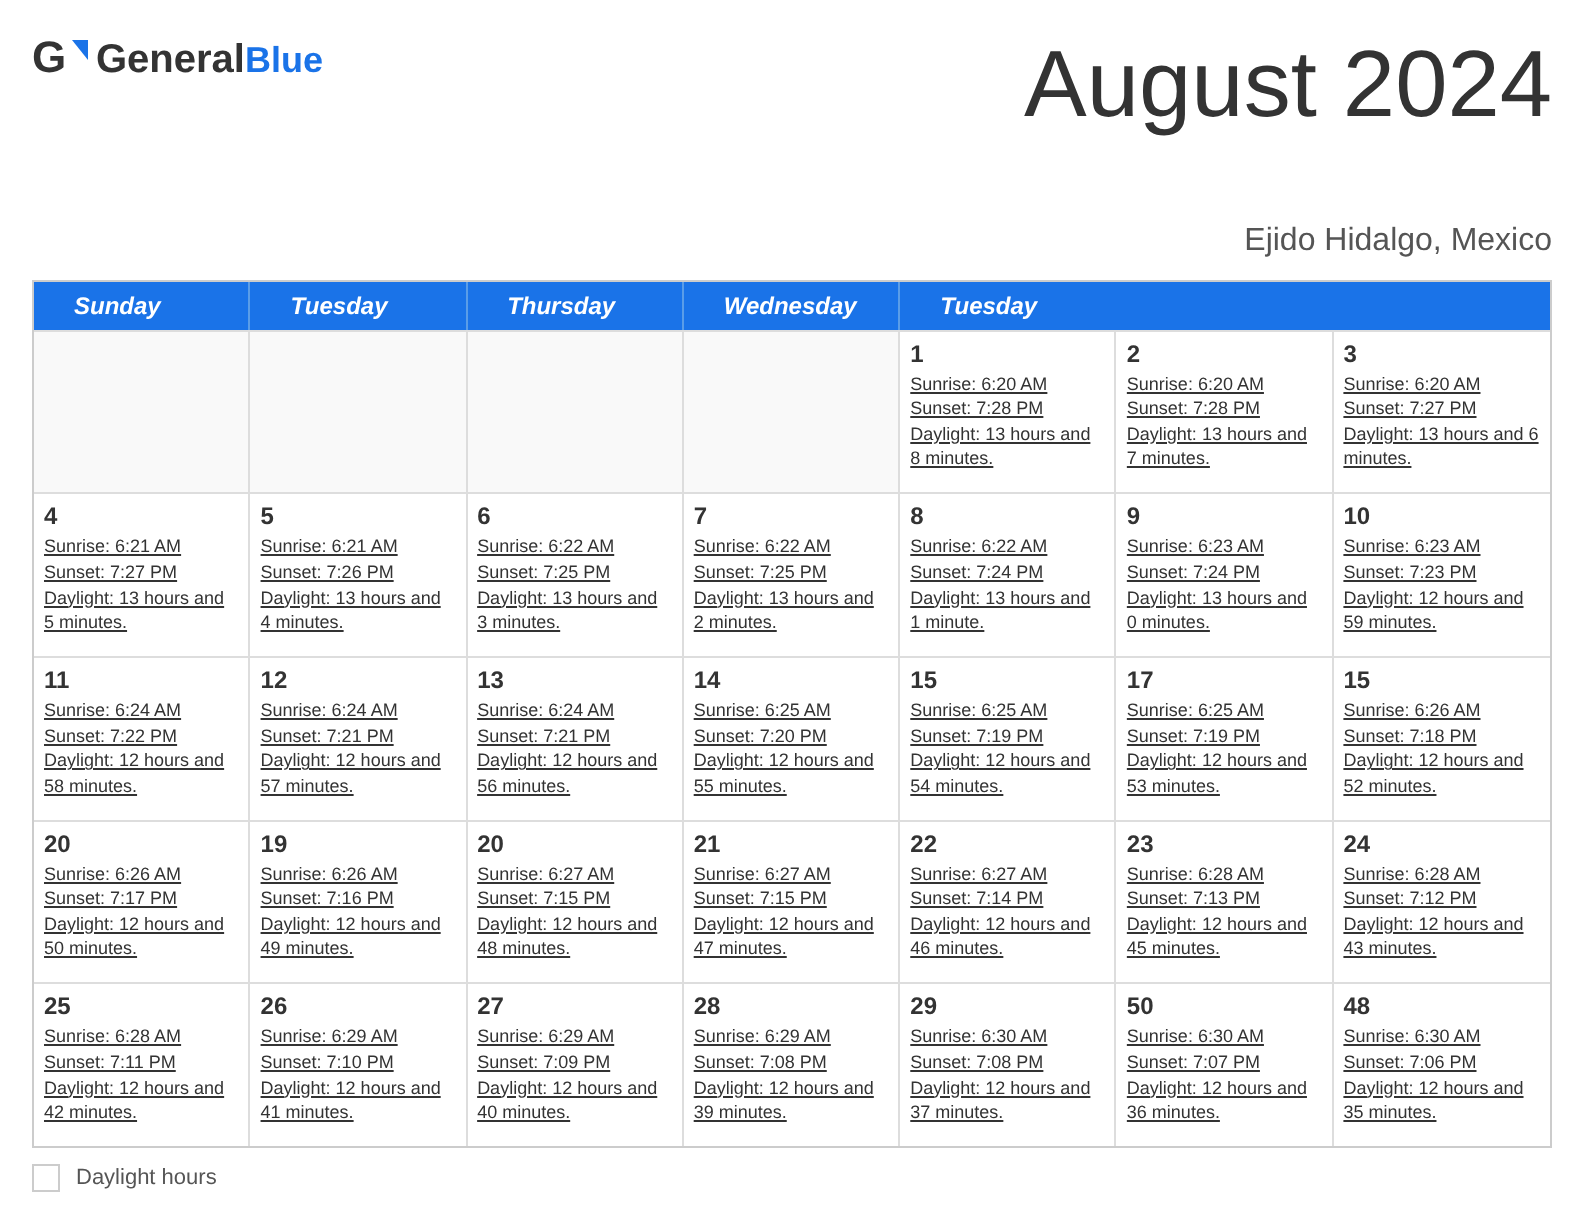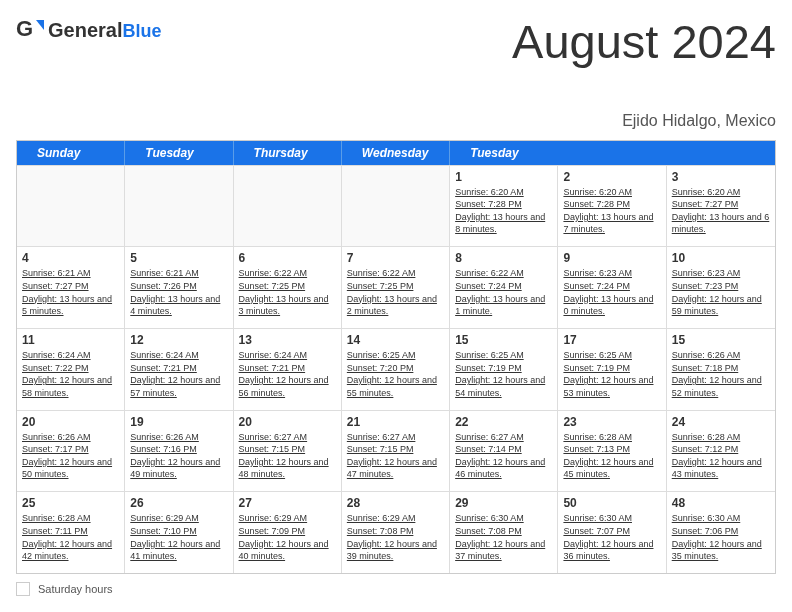--- a/index.html
+++ b/index.html
@@ -343,15 +343,15 @@
             <div class="cell-info" style="white-space: pre-line;">Sunrise: 6:30 AM
 Sunset: 7:06 PM
 Daylight: 12 hours and 35 minutes.</div>
           </div>
         </div>
       </div>
   </div>
 
   <div class="footer">
     <span class="legend-box"></span>
-    <span>Saturday hours</span>
+    <span>Daylight hours</span>
   </div>
 </div>
 
 </body></html>

